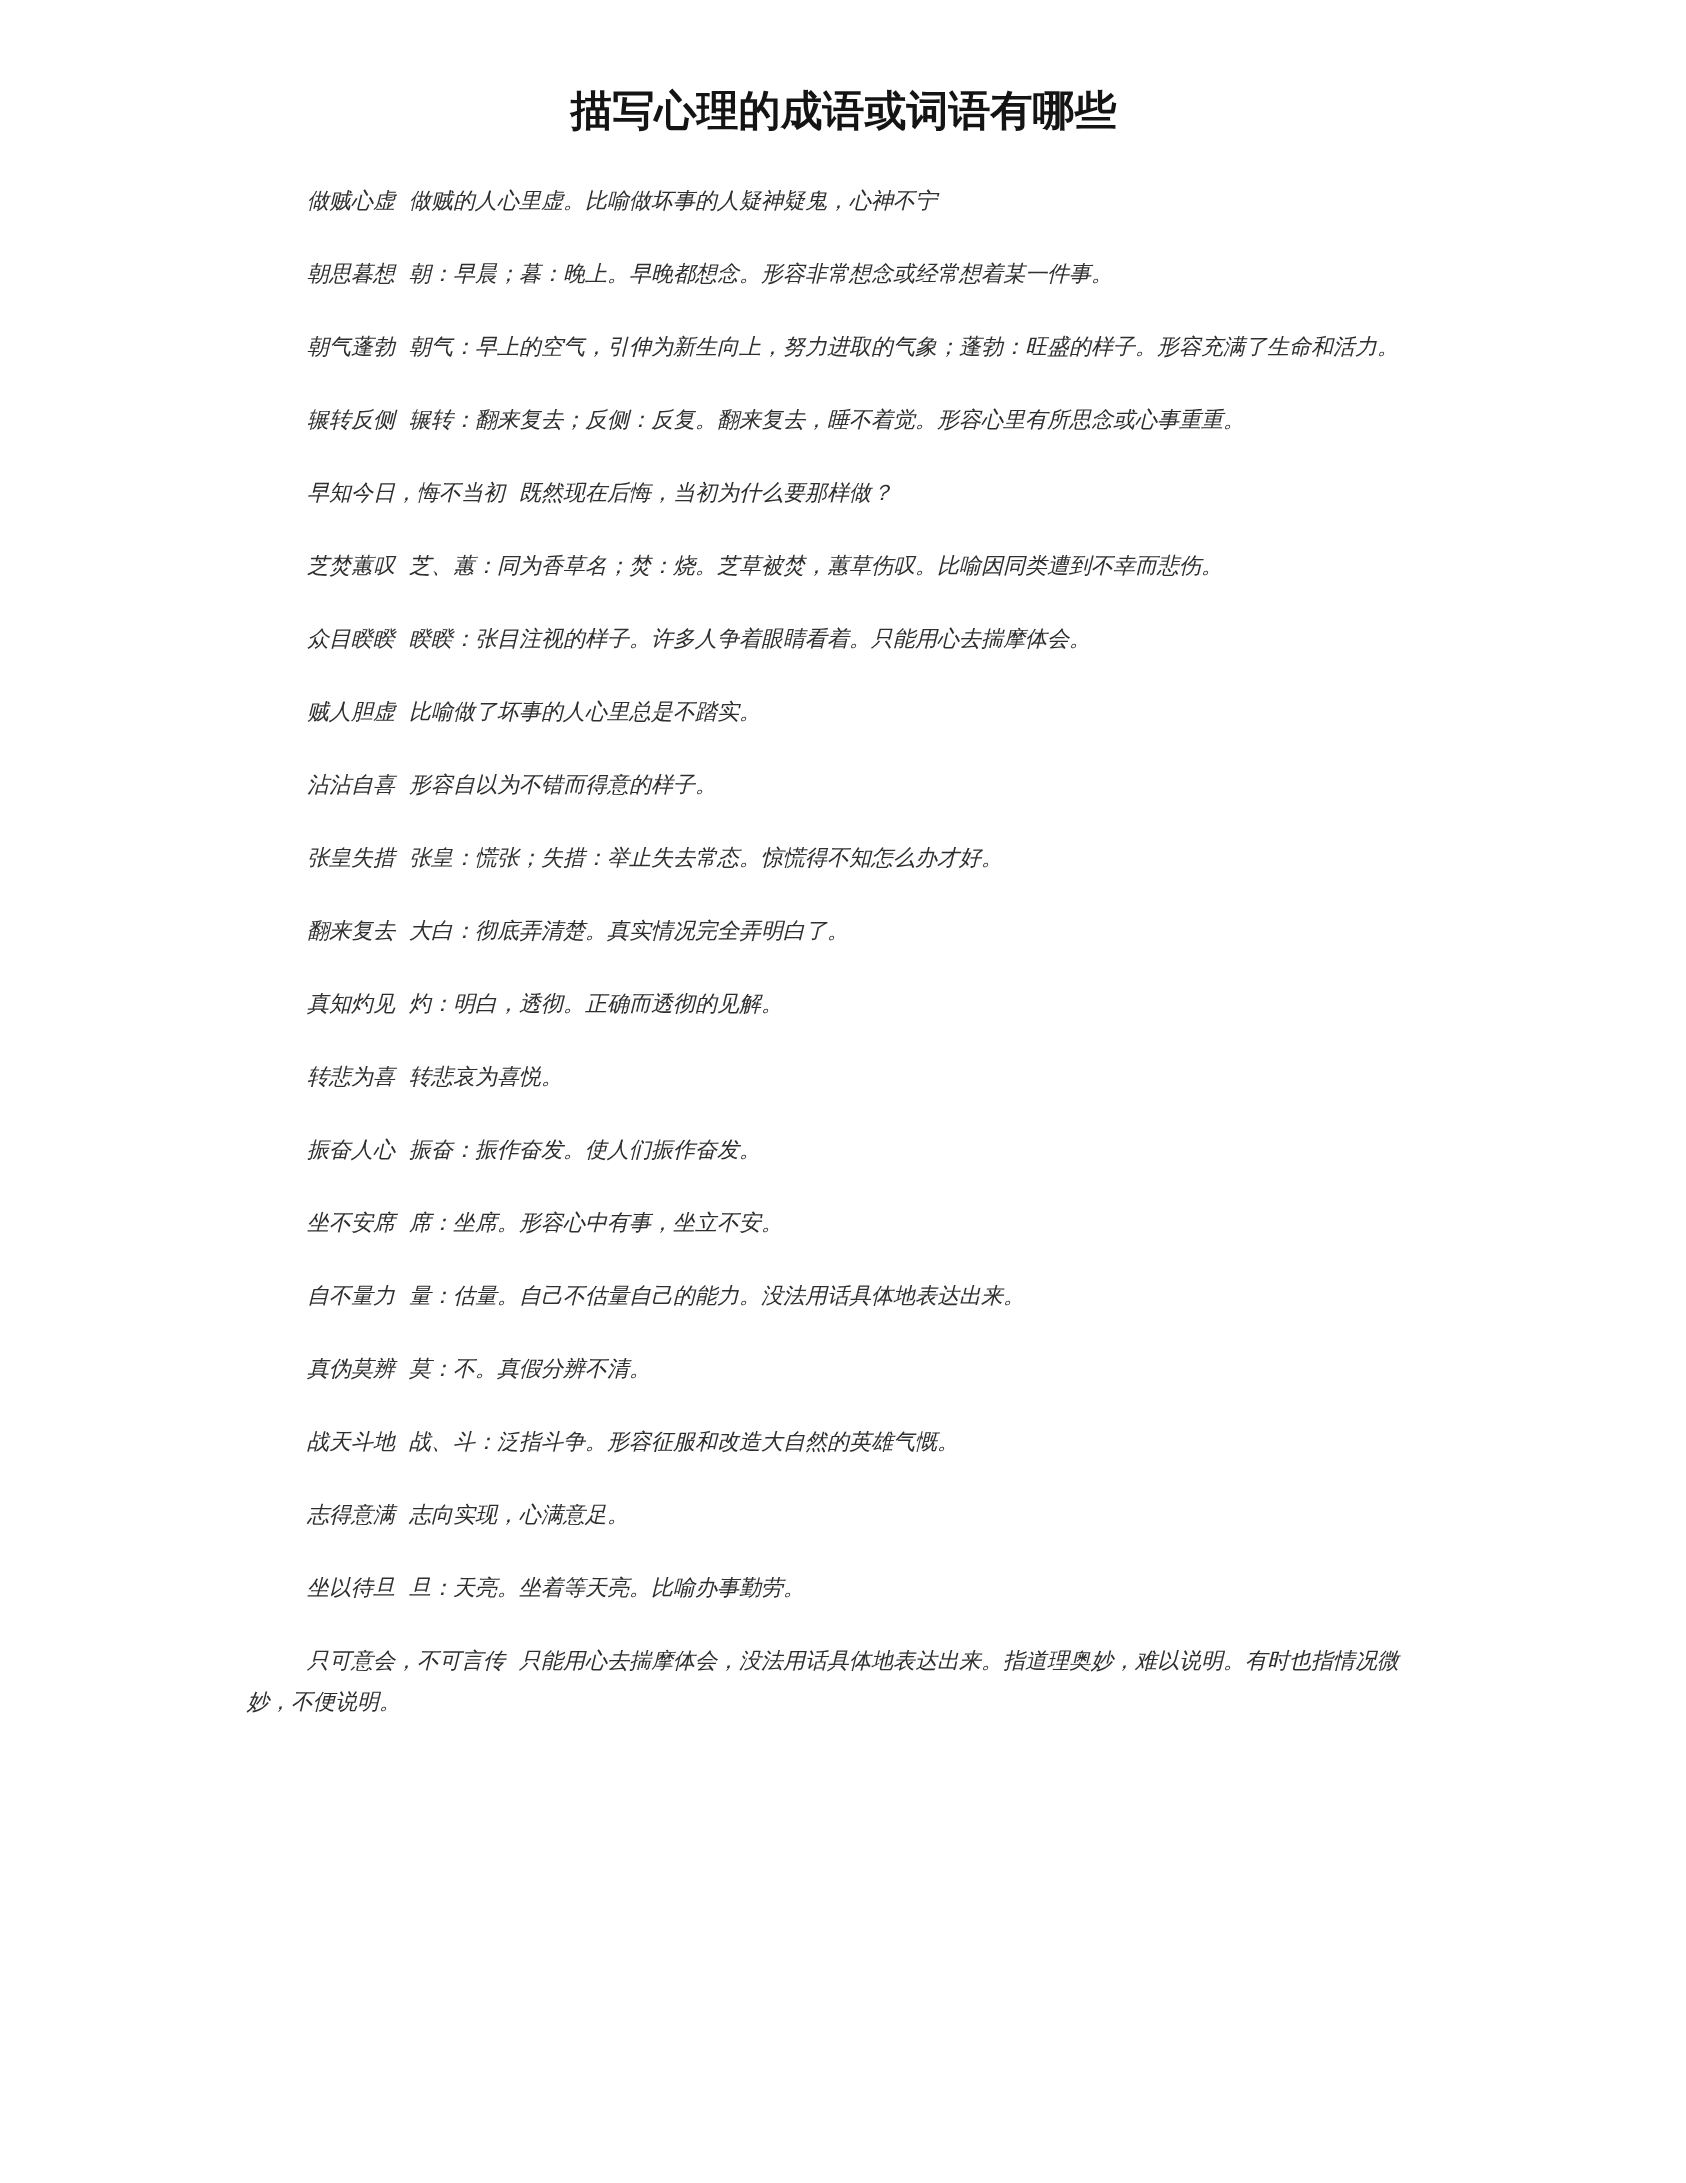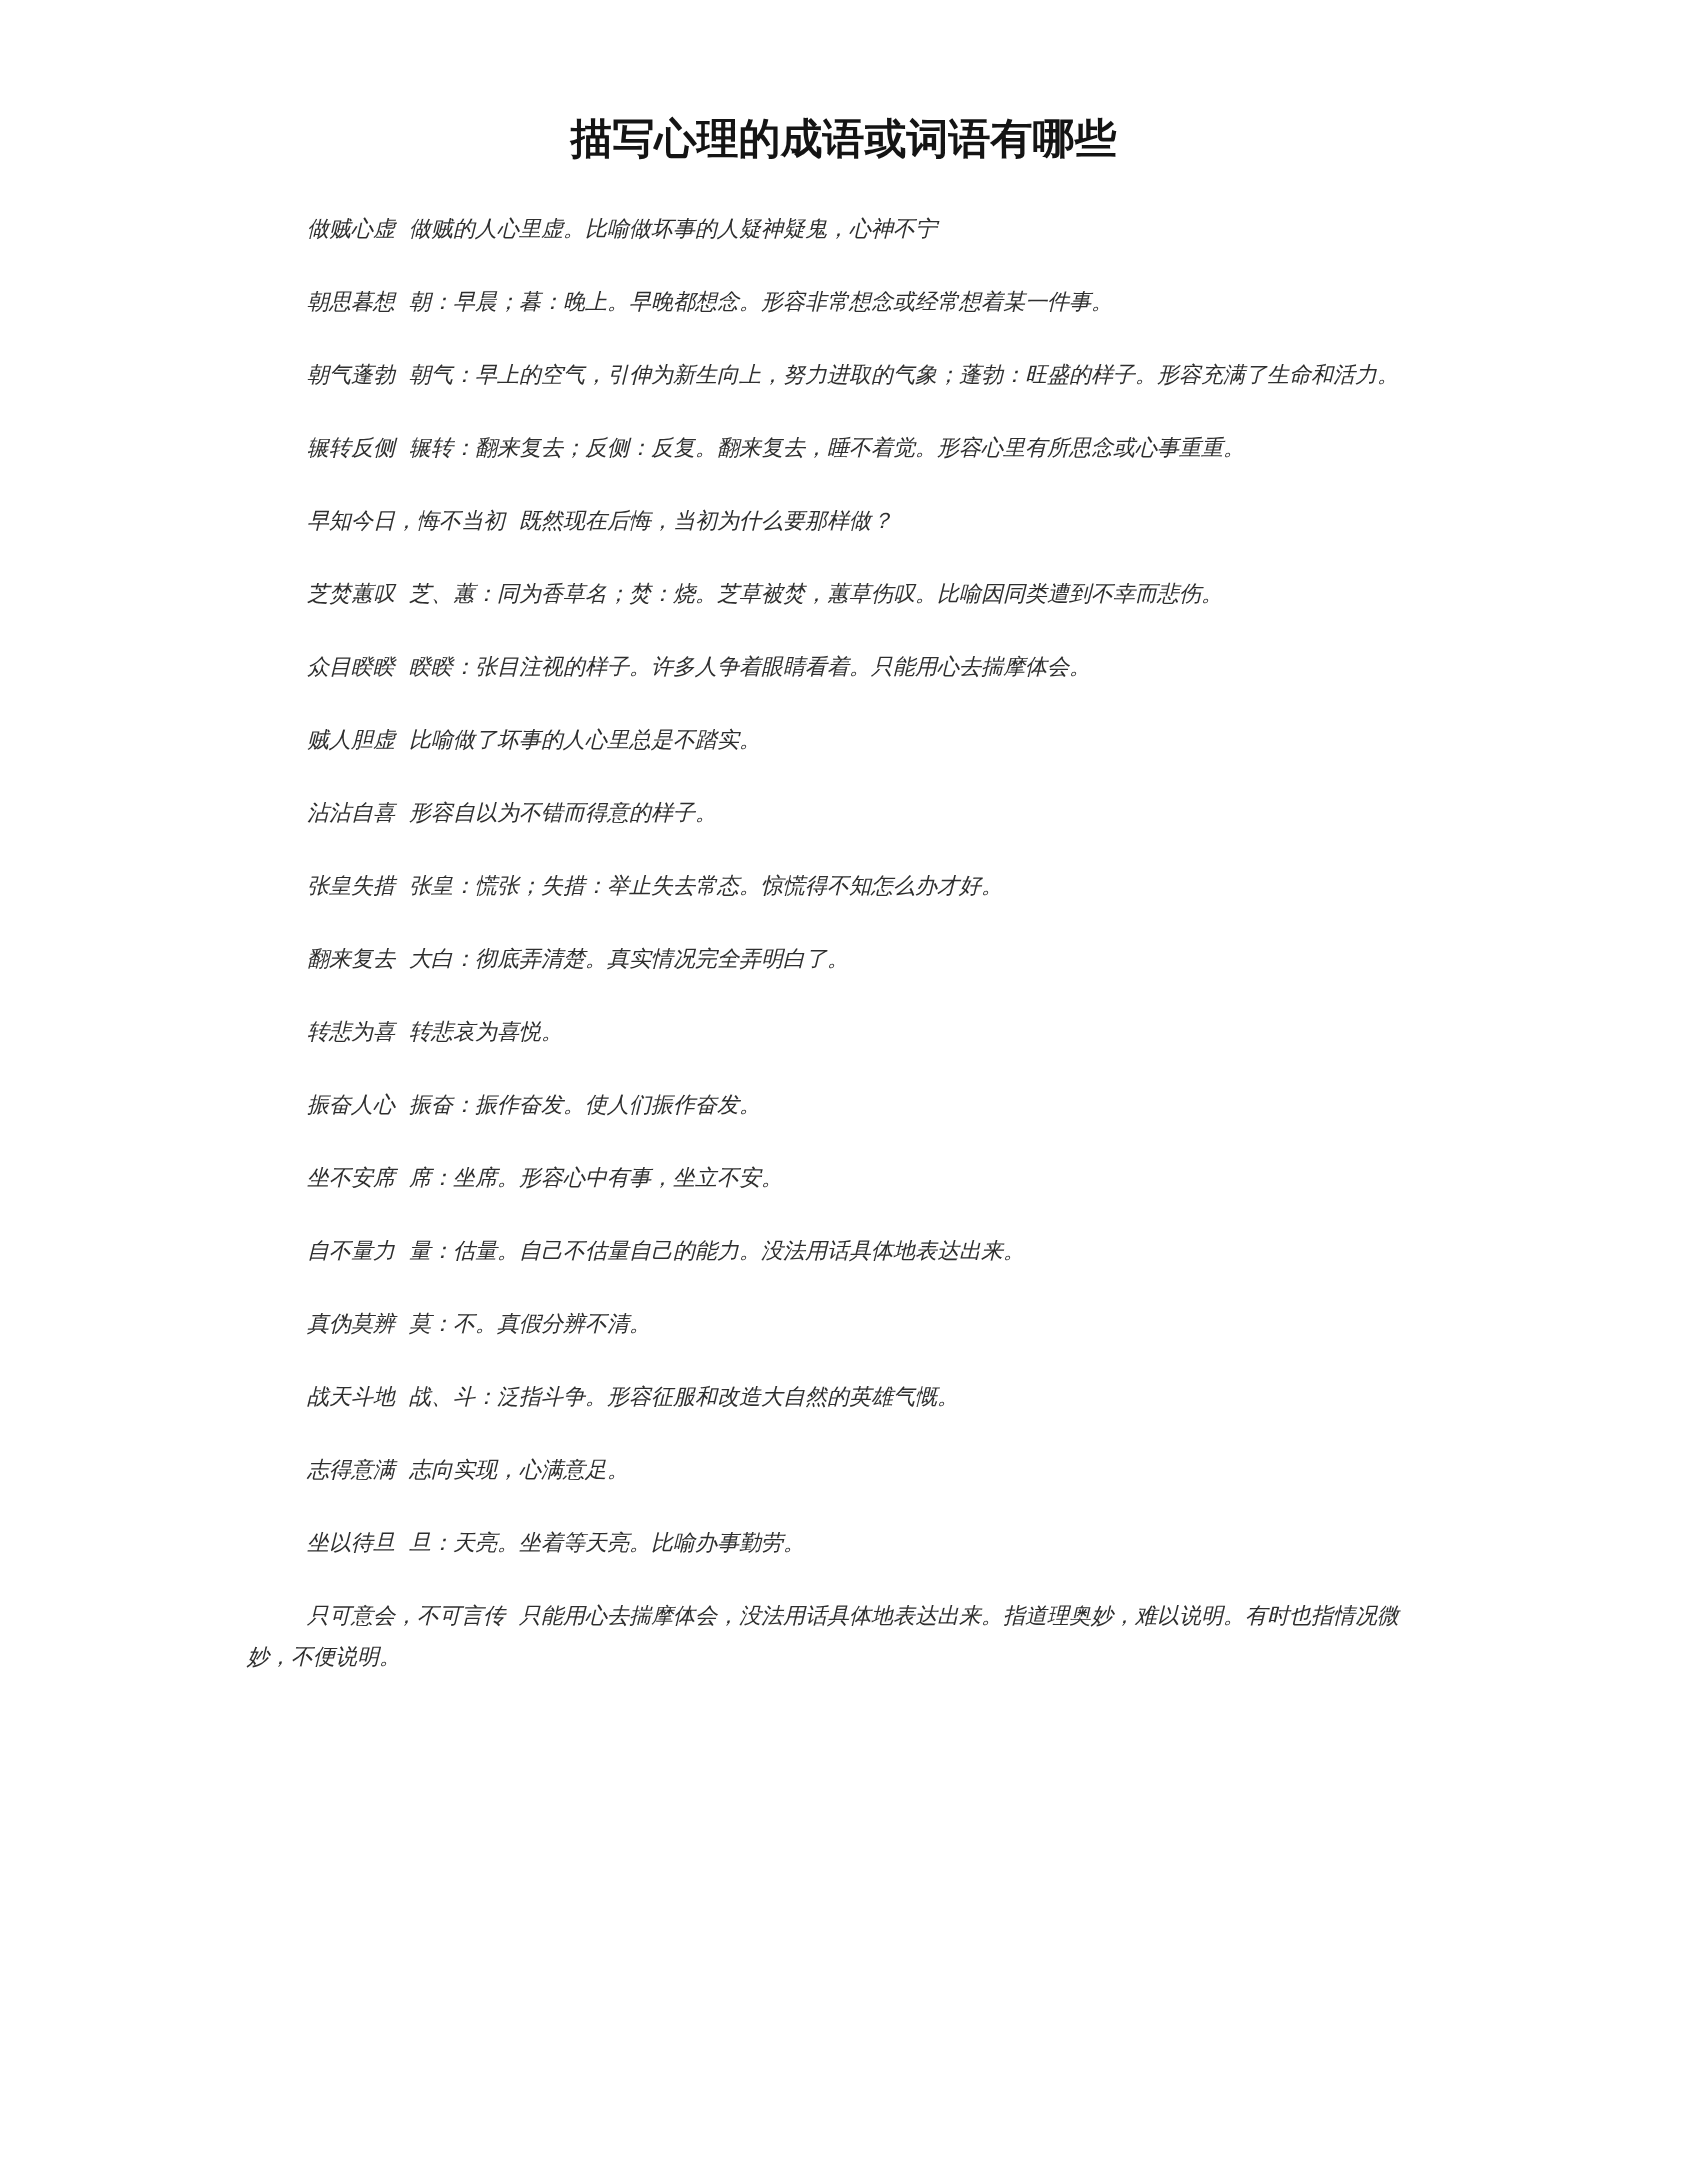--- a/index.html
+++ b/index.html
@@ -11,21 +11,21 @@
   body {
     width: 1687px;
     height: 2183px;
     overflow: hidden;
     font-family: "Liberation Serif", "DejaVu Serif", serif;
   }
   .page {
     box-sizing: border-box;
     width: 1687px;
     height: 2183px;
-    padding: 112px 247px 0 247px;
+    padding: 84px 247px 0 247px;
     background: #ffffff;
   }
   .doc-title {
     margin: 0 0 41px 0;
     font-size: 42px;
     font-weight: bold;
     line-height: 55px;
     text-align: center;
     color: #141414;
   }
@@ -66,20 +66,21 @@
   <p class="entry"><span class="term">众目睽睽</span><span class="def">睽睽：张目注视的样子。许多人争着眼睛看着。只能用心去揣摩体会。</span></p>
 
   <p class="entry"><span class="term">贼人胆虚</span><span class="def">比喻做了坏事的人心里总是不踏实。</span></p>
 
   <p class="entry"><span class="term">沾沾自喜</span><span class="def">形容自以为不错而得意的样子。</span></p>
 
   <p class="entry"><span class="term">张皇失措</span><span class="def">张皇：慌张；失措：举止失去常态。惊慌得不知怎么办才好。</span></p>
 
   <p class="entry"><span class="term">翻来复去</span><span class="def">大白：彻底弄清楚。真实情况完全弄明白了。</span></p>
 
+  <p class="entry"><span class="term">真知灼见</span><span class="def">灼：明白，透彻。正确而透彻的见解。</span></p>
 
   <p class="entry"><span class="term">转悲为喜</span><span class="def">转悲哀为喜悦。</span></p>
 
   <p class="entry"><span class="term">振奋人心</span><span class="def">振奋：振作奋发。使人们振作奋发。</span></p>
 
   <p class="entry"><span class="term">坐不安席</span><span class="def">席：坐席。形容心中有事，坐立不安。</span></p>
 
   <p class="entry"><span class="term">自不量力</span><span class="def">量：估量。自己不估量自己的能力。没法用话具体地表达出来。</span></p>
 
   <p class="entry"><span class="term">真伪莫辨</span><span class="def">莫：不。真假分辨不清。</span></p>

